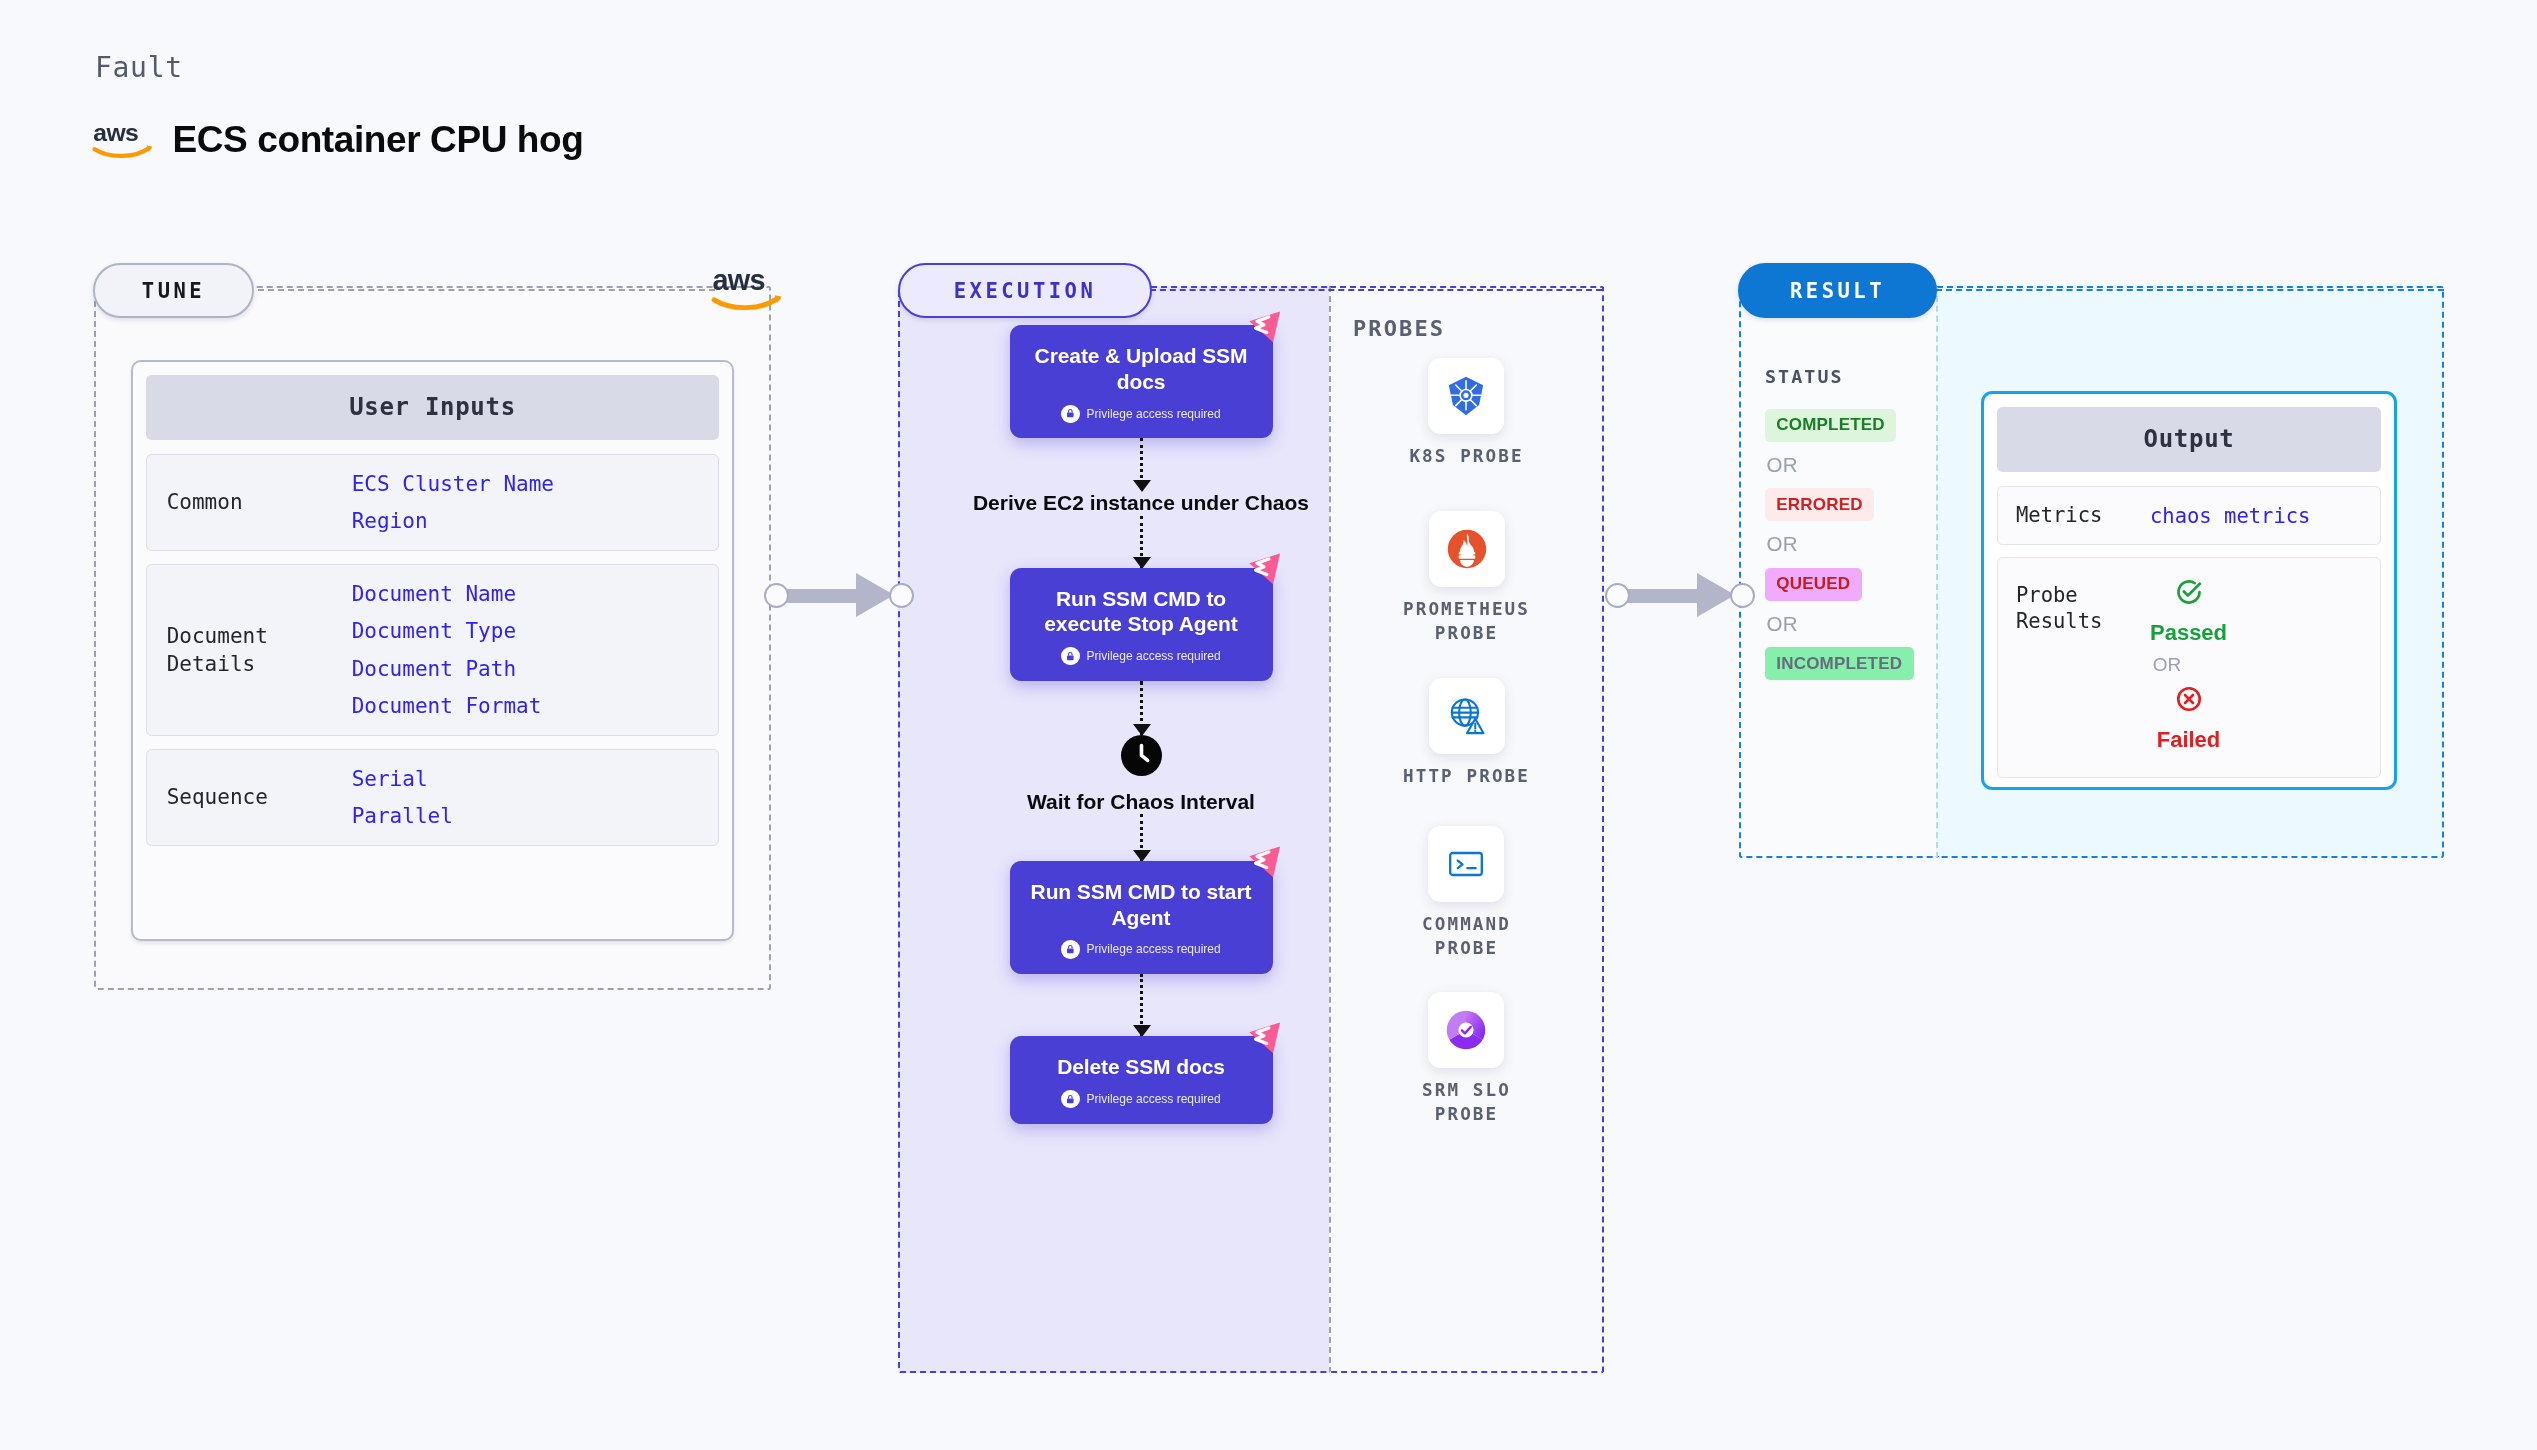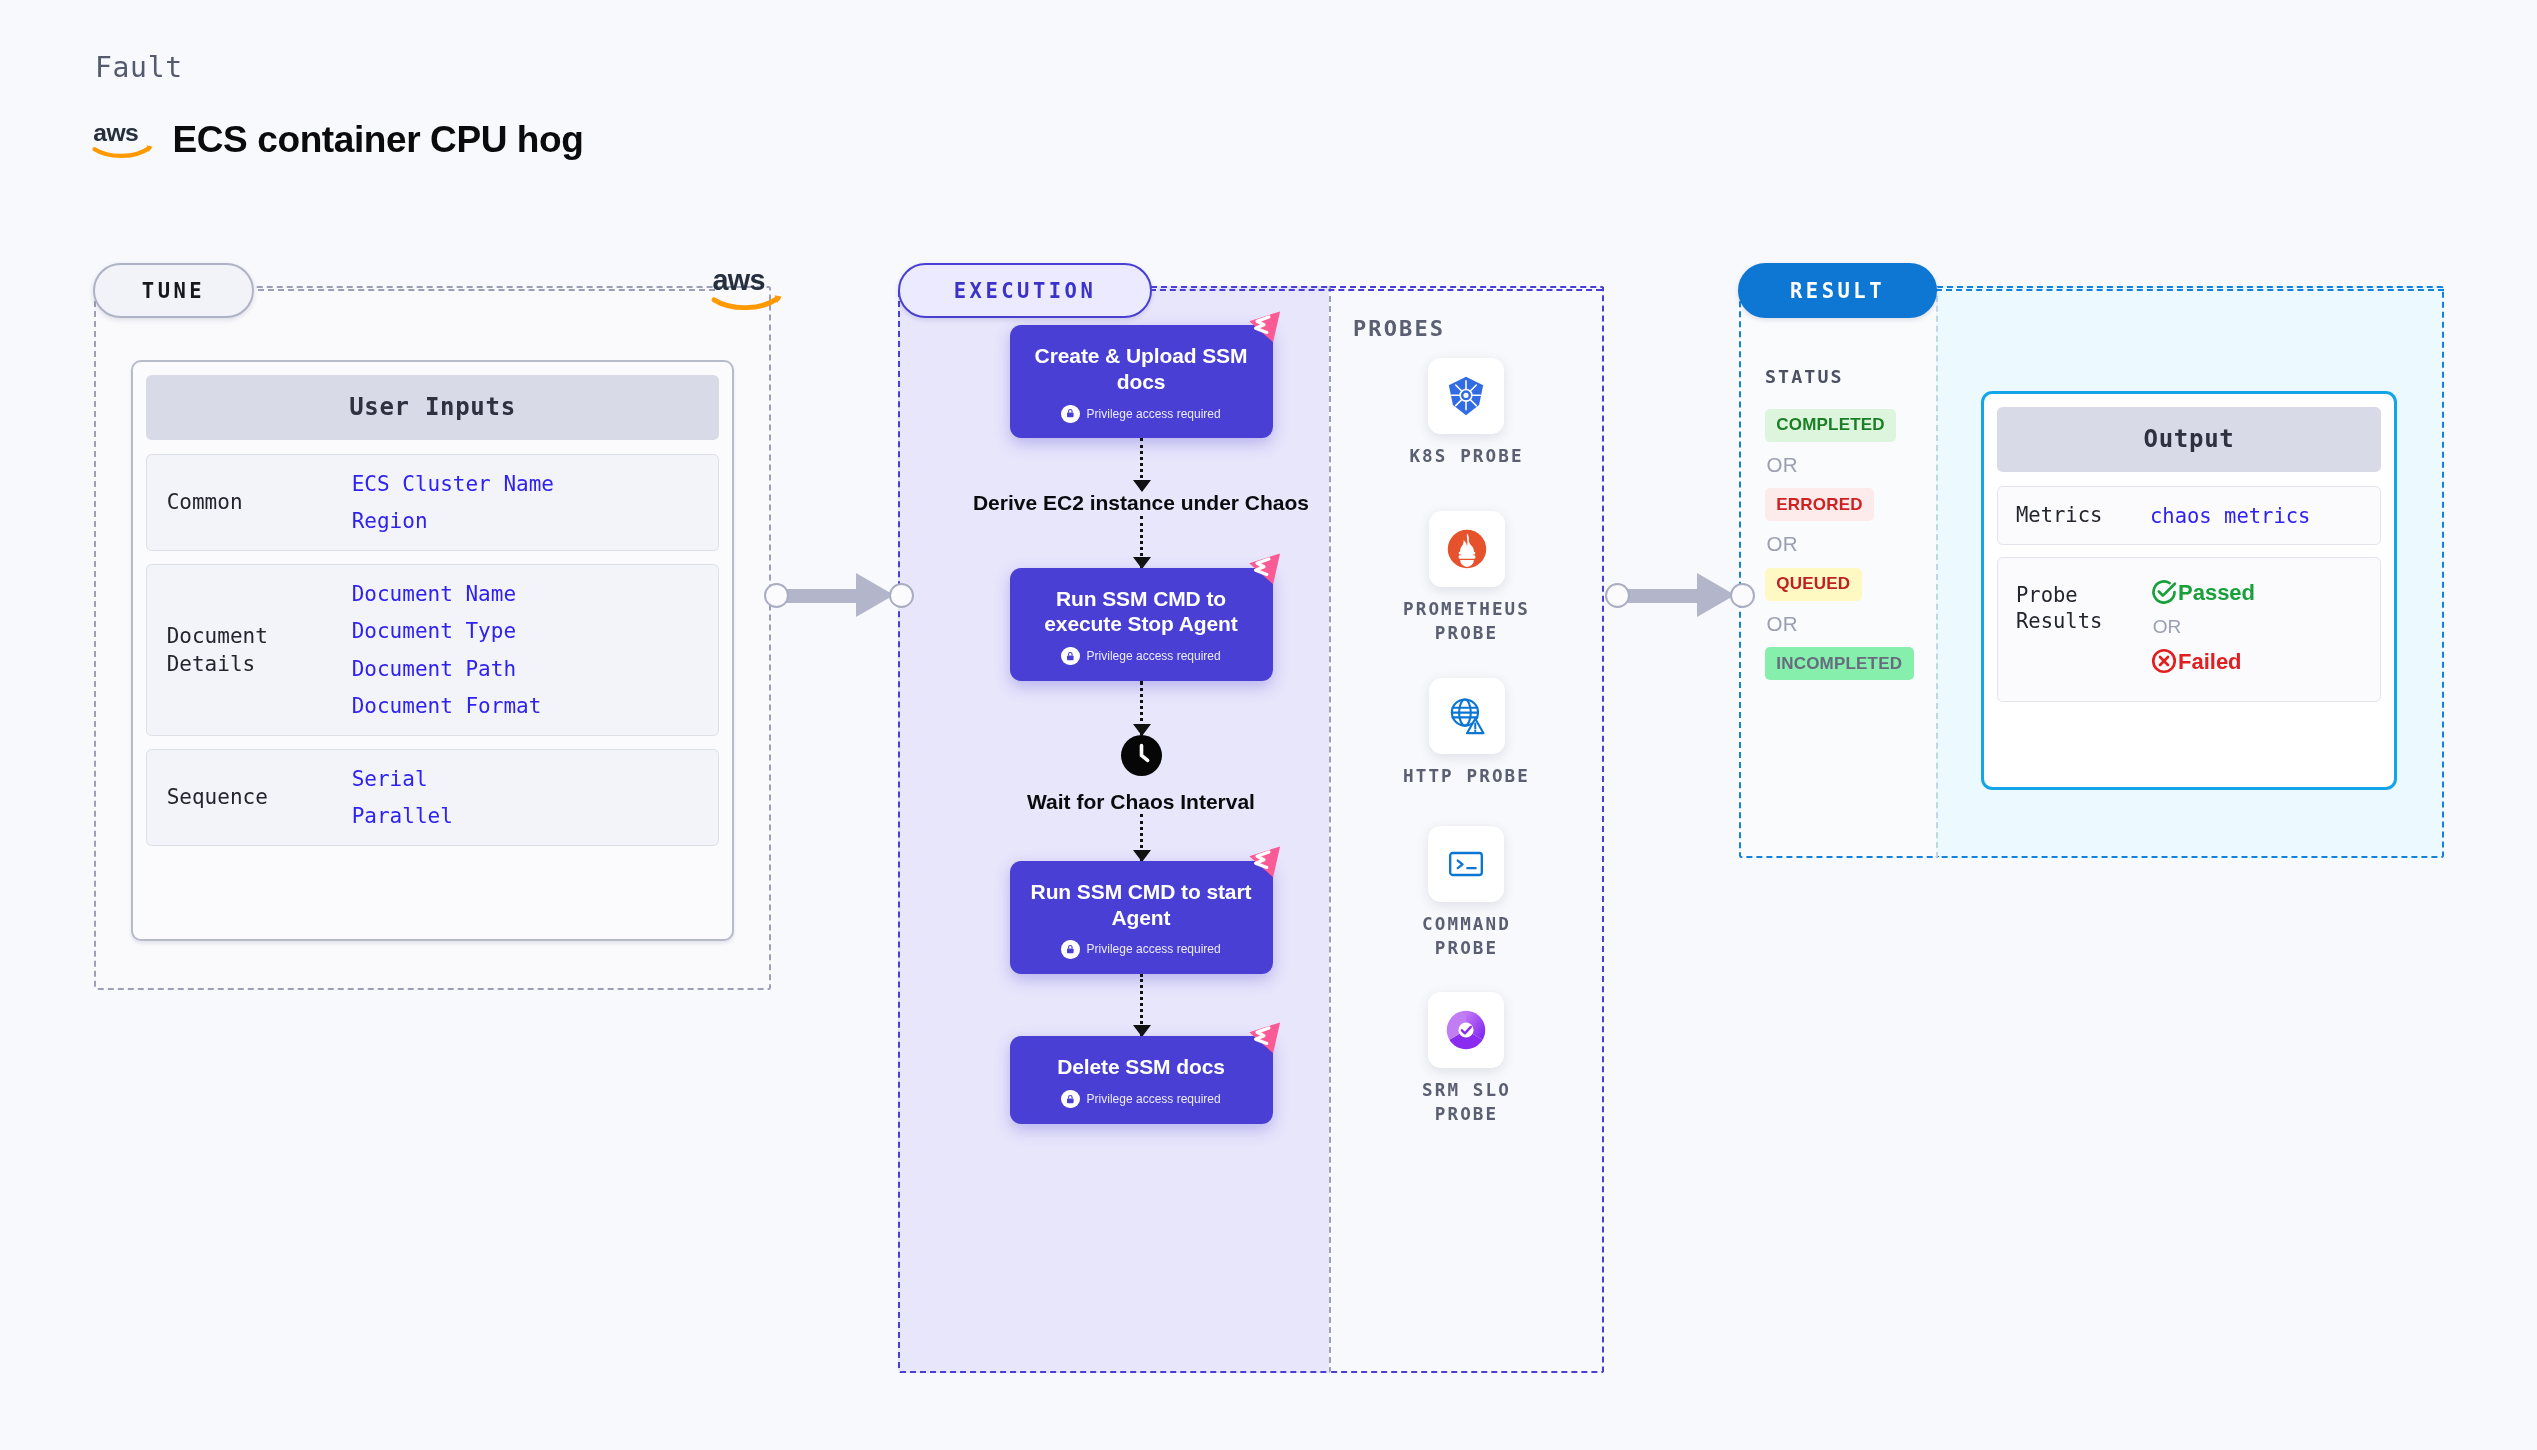--- a/index.html
+++ b/index.html
@@ -267,21 +267,21 @@
   }
   .out-label {
     width: 134px; flex: 0 0 134px;
     font-family: "DejaVu Sans Mono", monospace;
     font-size: 20.5px; color: #23252e; line-height: 1.3; white-space: pre-line;
   }
   .out-val {
     font-family: "DejaVu Sans Mono", monospace;
     font-size: 20.5px; color: #2f22f0;
   }
-  .pr-item { display: flex; align-items: center; gap: 0; }
+  .pr-item { display: flex; align-items: center; gap: 12px; flex-direction: column; }
   .pr-txt { font-size: 22px; font-weight: 700; }
   .pr-or { font-size: 19px; color: #9aa0b2; margin: 8.5px 0 8.5px 2.8px; }
 </style>
 </head>
 <body>
 
 <div class="page">
 
   <div class="hdr-fault">Fault</div>
   <div class="hdr-row">
@@ -517,21 +517,21 @@
     </div>
 
   <div class="status-title">STATUS</div>
   <div class="status-list" id="status-list">
   <span class="badge" style="background:#ddf5dd;color:#1a7f24">COMPLETED</span>
   <span class="or-txt">OR</span>
 
   <span class="badge" style="background:#fdeaea;color:#cf2121">ERRORED</span>
   <span class="or-txt">OR</span>
 
-  <span class="badge" style="background:#fef9c3;color:#c02020">QUEUED</span>
+  <span class="badge" style="background:#f0abfc;color:#c02020">QUEUED</span>
   <span class="or-txt">OR</span>
 
   <span class="badge" style="background:#86efac;color:#666c7e">INCOMPLETED</span>
 
 </div>
 
   <div class="out-card">
     <div class="card-title">Output</div>
 
     <div class="out-row">

